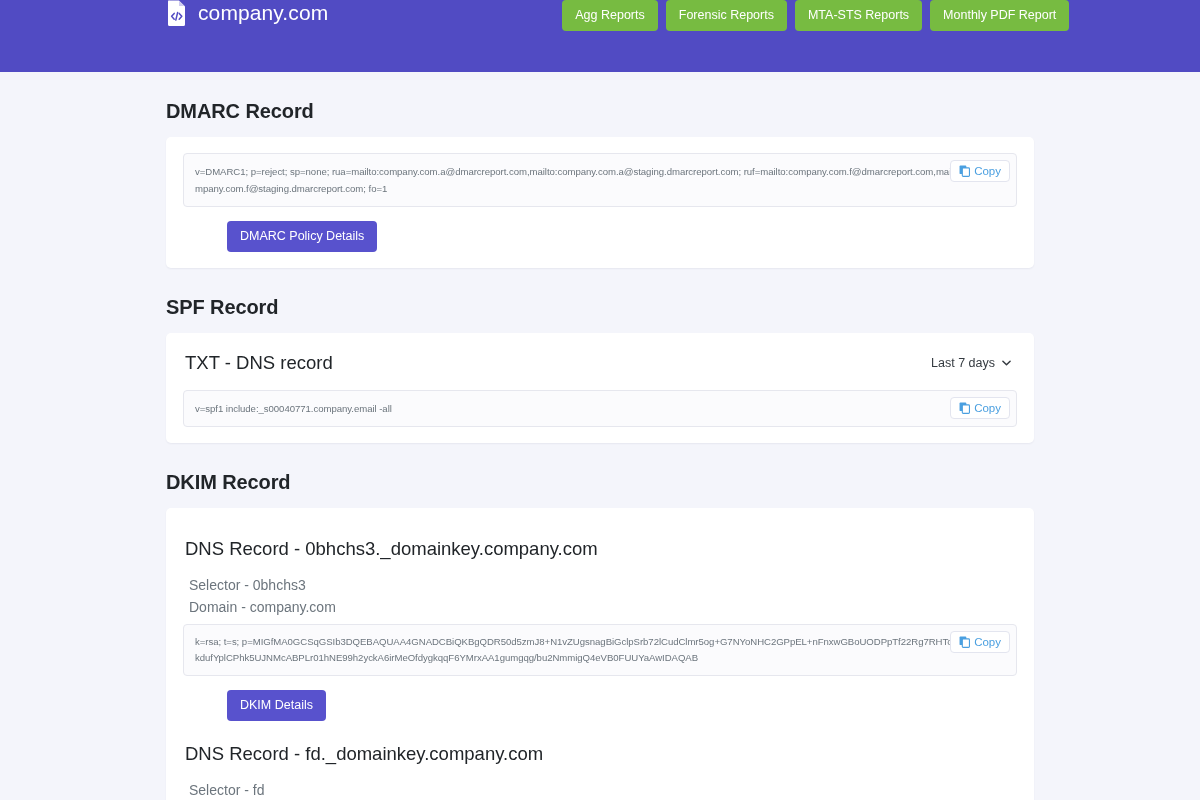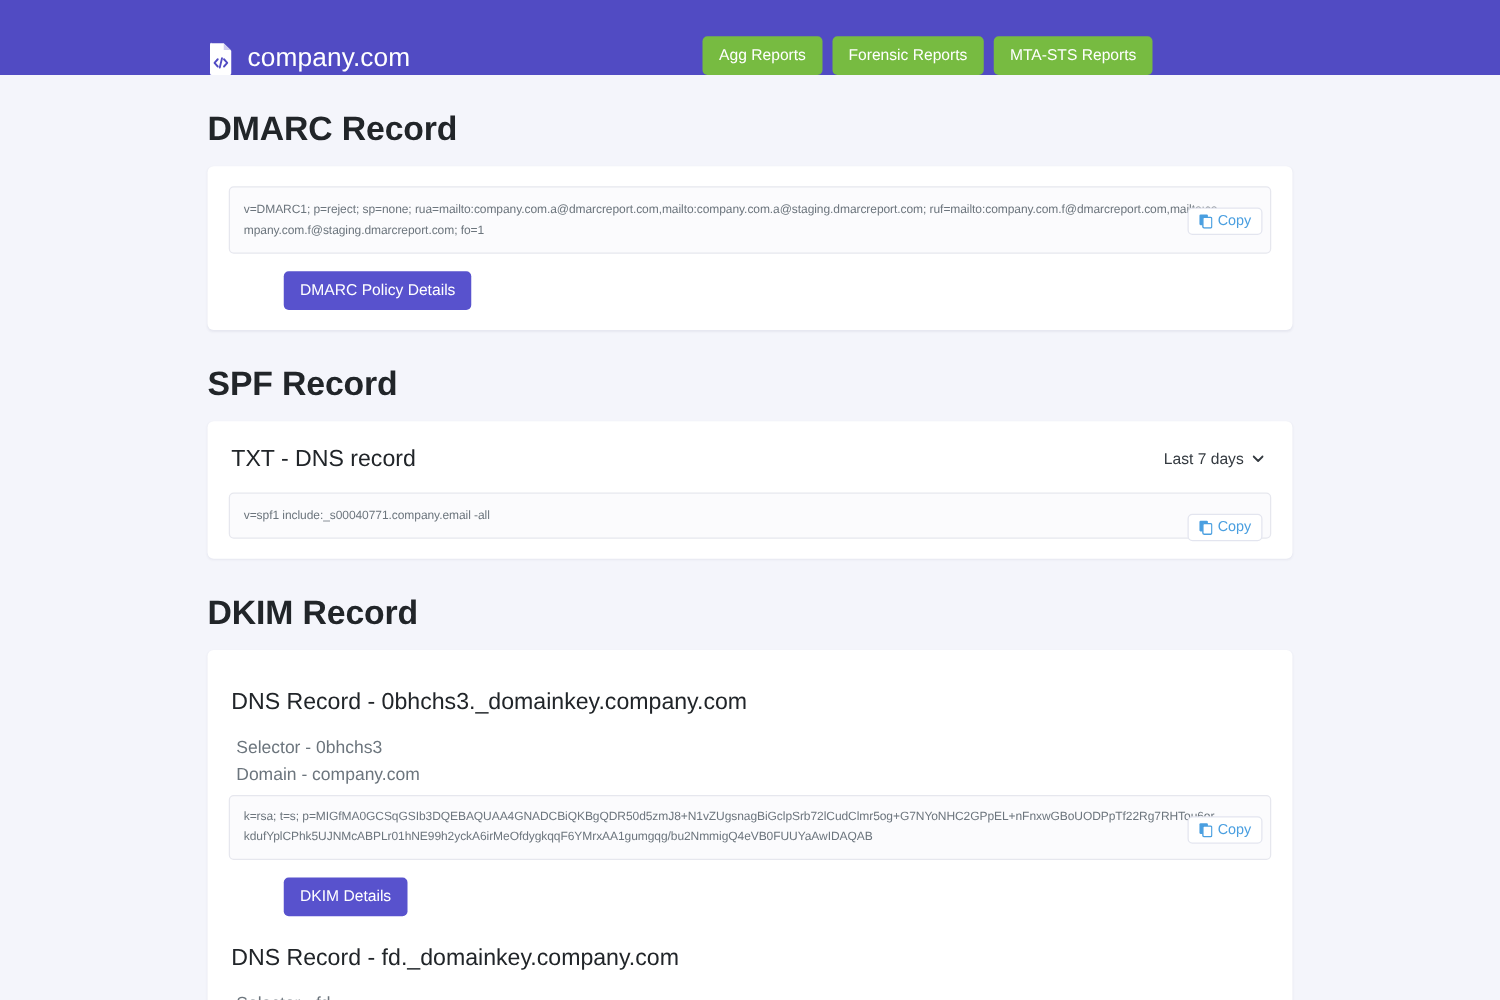--- a/index.html
+++ b/index.html
@@ -10,24 +10,24 @@
     width: 1200px;
     height: 800px;
     overflow: hidden;
     background: #f4f5fb;
     font-family: "Liberation Sans", sans-serif;
     -webkit-font-smoothing: antialiased;
   }
 
   
   .navbar {
-    height: 60px;
+    height: 72px;
     background: #514bc3;
     display: flex;
-    align-items: flex-end;
+    align-items: flex-start;
     padding: 0 0 0 166px;
   }
   .brand {
     display: flex;
     align-items: center;
     gap: 10px;
     color: #ffffff;
   }
   .brand-icon {
     width: 22px;
@@ -56,21 +56,21 @@
     cursor: pointer;
     white-space: nowrap;
     line-height: 1.2;
   }
 
   
   .page {
     padding: 0 166px;
   }
   .section-title {
-    font-size: 27px;
+    font-size: 20px;
     font-weight: 700;
     color: #212529;
     margin: 28px 0 14px 0;
     letter-spacing: -0.1px;
   }
   .card {
     background: #ffffff;
     border-radius: 5px;
     box-shadow: 0 1px 2px rgba(20,20,60,0.06);
     padding: 16px 17px;
@@ -90,21 +90,21 @@
   .record-text {
     font-size: 9.6px;
     line-height: 17px;
     color: #6c757d;
     word-break: break-all;
     font-family: "Liberation Sans", sans-serif;
     letter-spacing: -0.05px;
   }
   .copy-btn {
     position: absolute;
-    top: 16px;
+    top: 6px;
     right: 6px;
     background: #ffffff;
     border: 1px solid #e3e5ef;
     border-radius: 4px;
     color: #4a9fe0;
     font-size: 11.5px;
     padding: 4px 8px;
     display: flex;
     align-items: center;
     gap: 4px;
@@ -188,20 +188,21 @@
         <path d="M11.6 12.6 L9.8 20.1" fill="none" stroke="#514bc3" stroke-width="1.5" stroke-linecap="round"></path>
       </svg>
     </span>
     <span class="brand-name">company.com</span>
   </div>
 
   <div class="nav-buttons">
     <button class="nav-btn">Agg Reports</button>
     <button class="nav-btn">Forensic Reports</button>
     <button class="nav-btn">MTA-STS Reports</button>
+    <button class="nav-btn">Monthly PDF Report</button>
   </div>
 </div>
 
 <div class="page">
 
   <h2 class="section-title">DMARC Record</h2>
 
   <div class="card">
     <div class="record-box">
       <span class="record-text">v=DMARC1; p=reject; sp=none; rua=mailto:company.com.a@dmarcreport.com,mailto:company.com.a@staging.dmarcreport.com; ruf=mailto:company.com.f@dmarcreport.com,mailto:company.com.f@staging.dmarcreport.com; fo=1</span>

